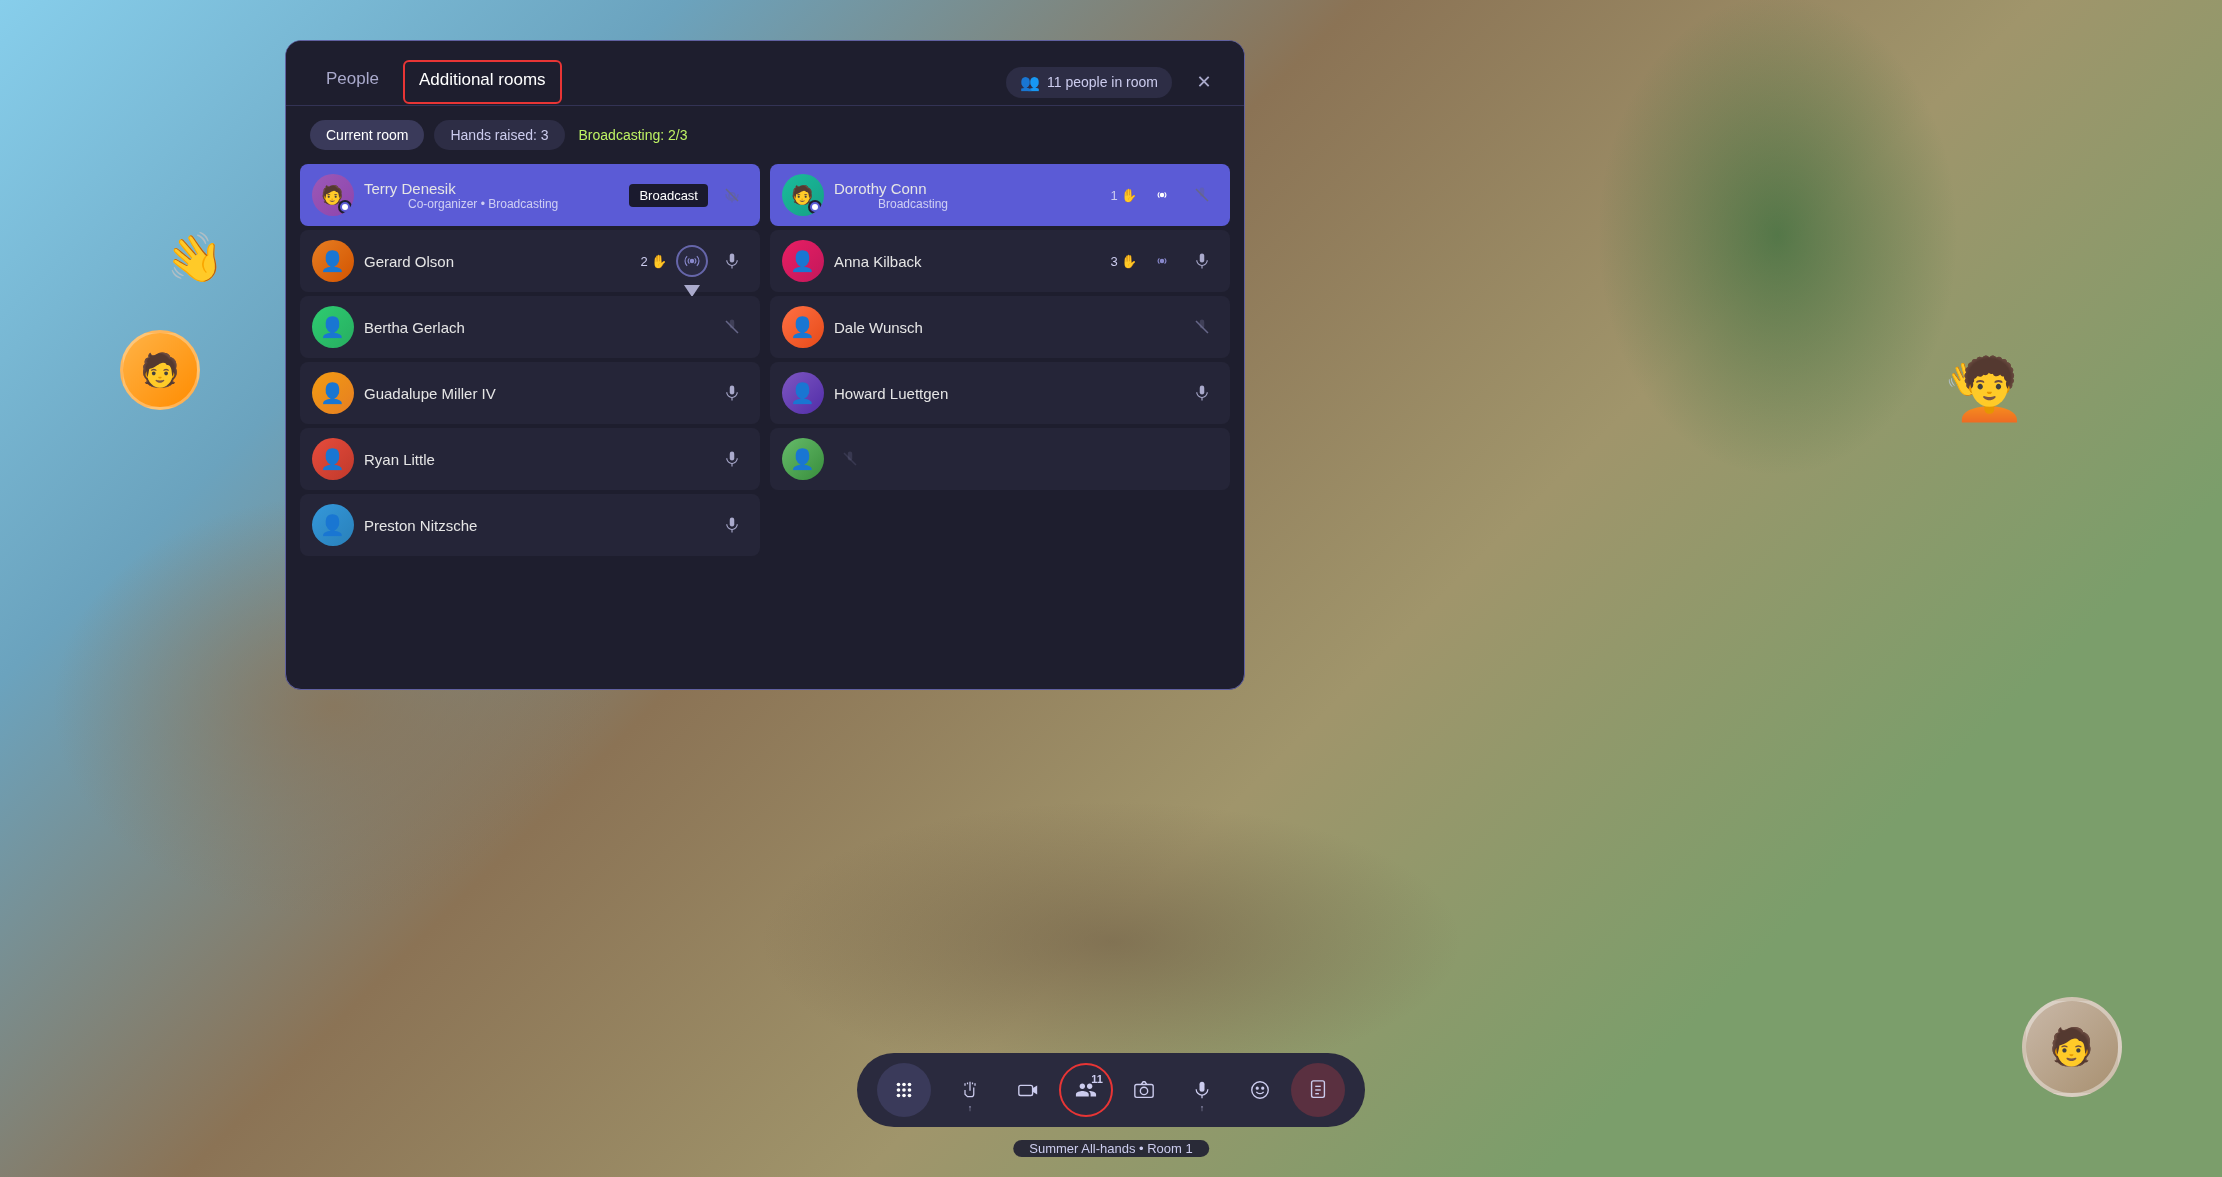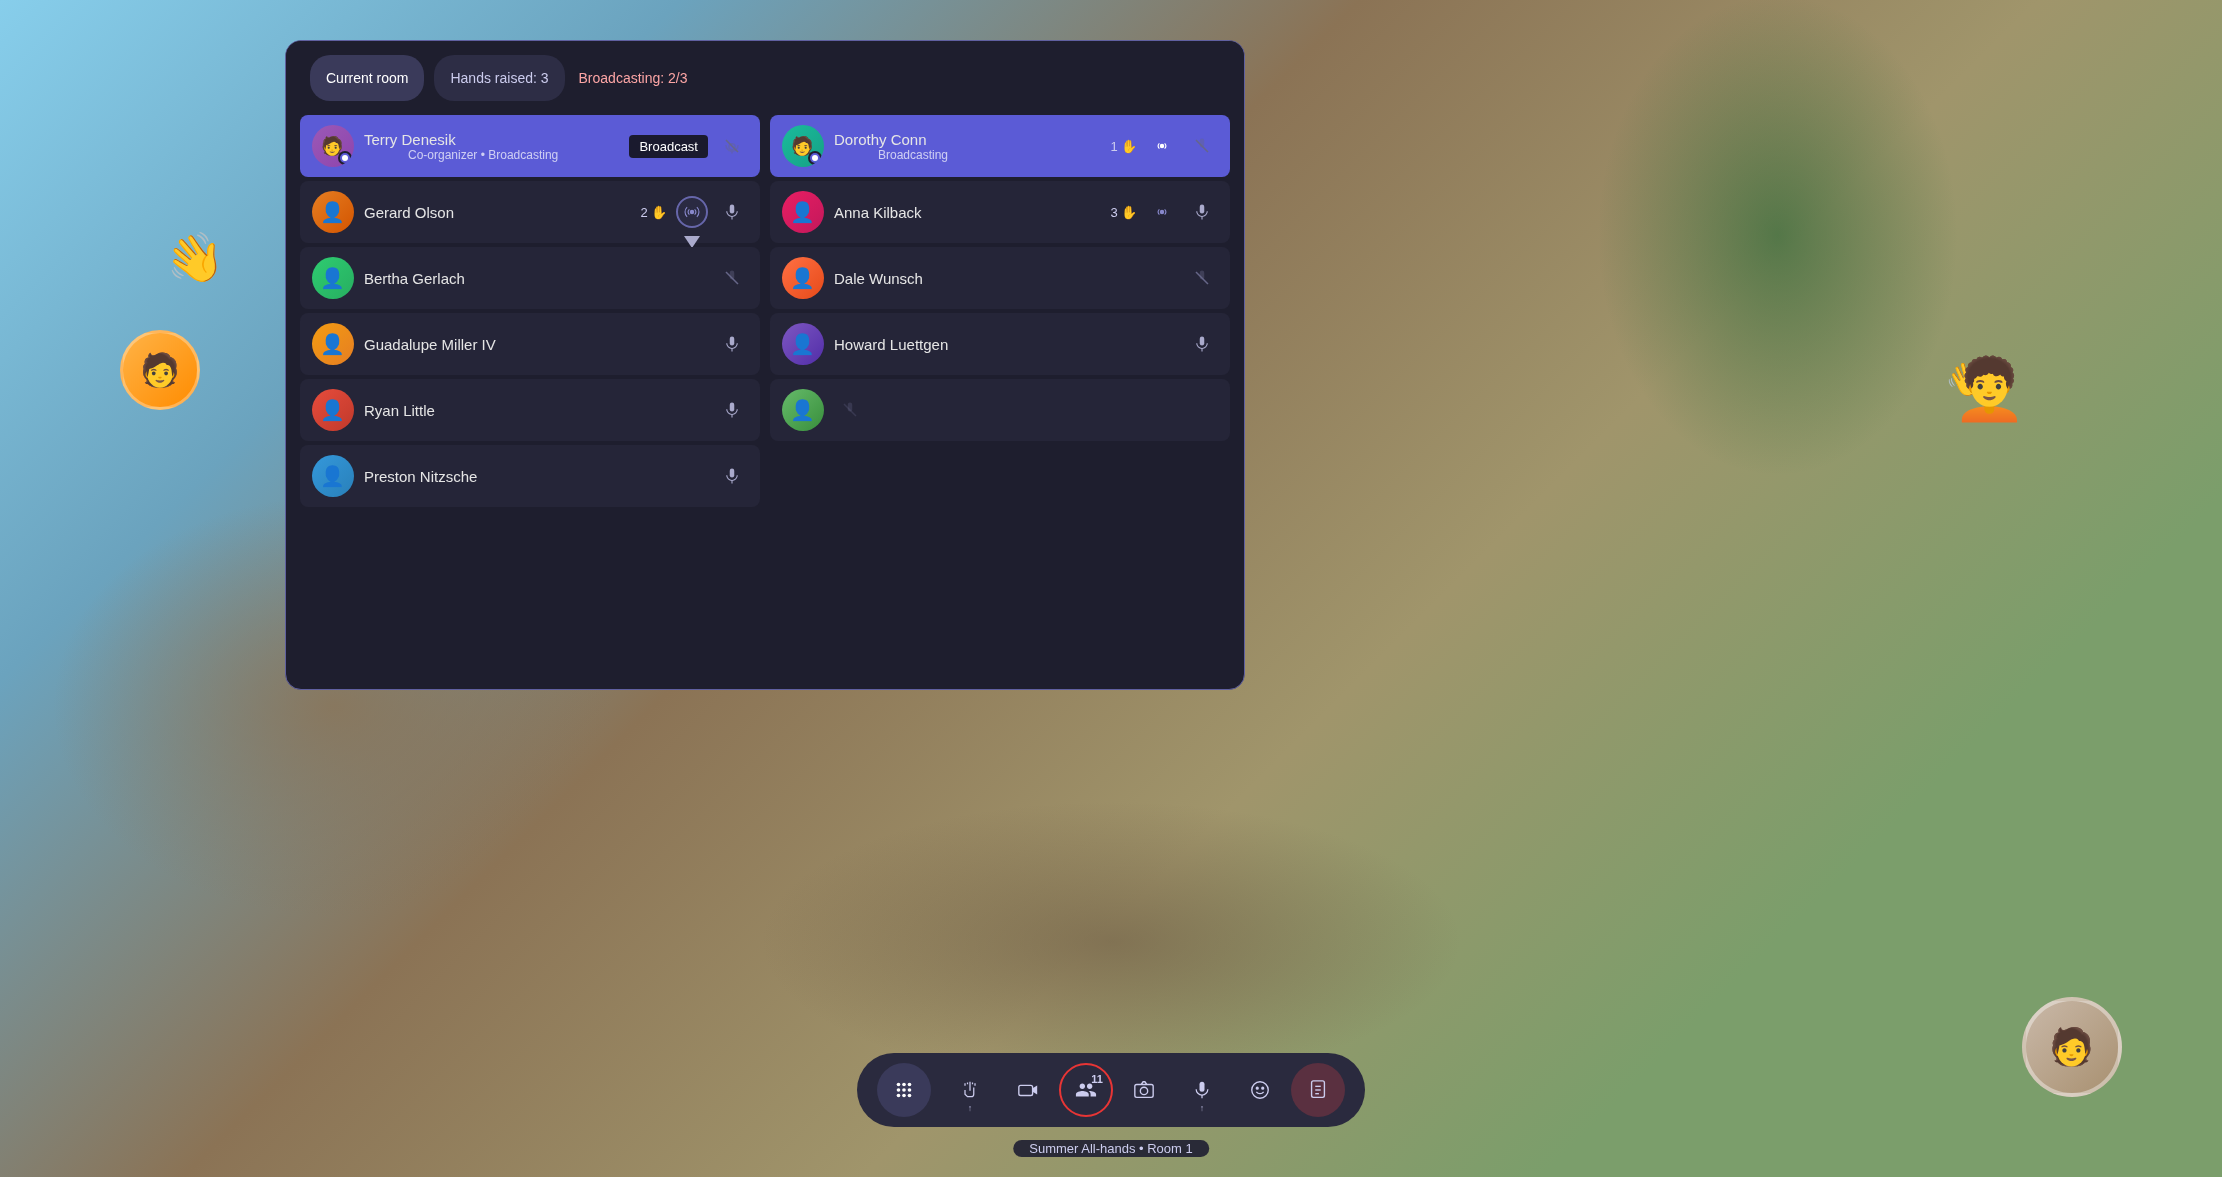--- a/index.html
+++ b/index.html
@@ -99,31 +99,31 @@
       display: flex;
       align-items: center;
       gap: 10px;
       padding: 14px 24px;
       background: #1e1e2e;
     }
     .filter-chip {
       background: #2d2d45;
       color: #ccccee;
       border-radius: 20px;
-      padding: 15px 16px;
+      padding: 7px 16px;
       font-size: 14px;
       cursor: pointer;
       white-space: nowrap;
     }
     .filter-chip.active {
       background: #3a3a5a;
       color: #fff;
     }
     .filter-label {
-      color: #fca5a5;
+      color: #bef264;
       font-size: 14px;
       padding: 7px 4px;
       text-align: right;
     }
 
     
     .content-area {
       display: flex;
       flex: 1;
       padding: 0 14px 14px 14px;
@@ -392,20 +392,36 @@
 </div>
 
 <div style="position:absolute; right:195px; top:360px; z-index:5; font-size:60px; line-height:1;">🧑‍🦱</div>
 
 <div class="bottom-right-avatar">
   🧑
 </div>
 
 <div class="panel">
 
+  <div class="tabs-row">
+    <div class="tab">
+      <span>People</span>
+    </div>
+    <div class="tab highlighted">
+      <span>Additional rooms</span>
+    </div>
+    <div class="tabs-spacer"></div>
+    <div class="people-count-badge">
+      <span style="font-size:16px;">👥</span>
+      <span>11 people in room</span>
+    </div>
+    <div class="close-btn">
+      <span>✕</span>
+    </div>
+  </div>
 
   <div class="filter-row">
     <div class="filter-chip active">
       <span>Current room</span>
     </div>
     <div class="filter-chip">
       <span>Hands raised: 3</span>
     </div>
     <div class="filter-label">
       <span>Broadcasting: 2/3</span>

